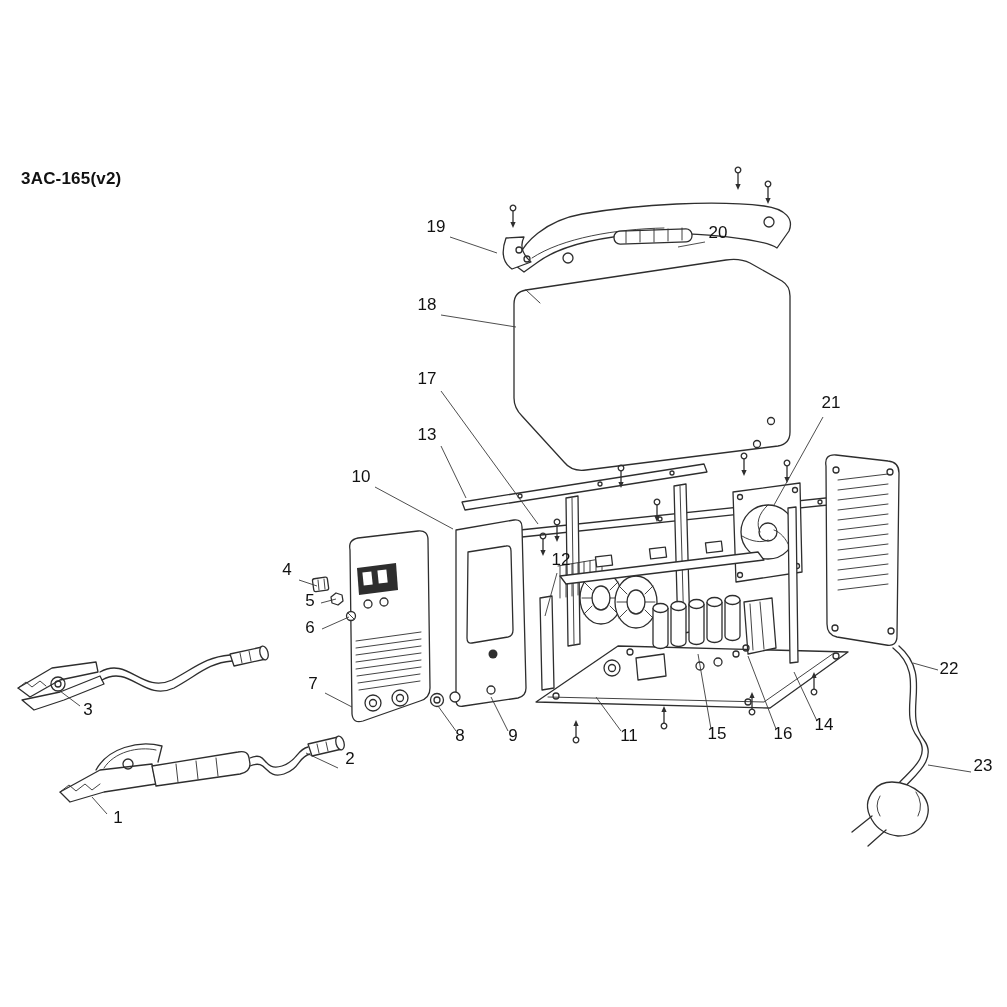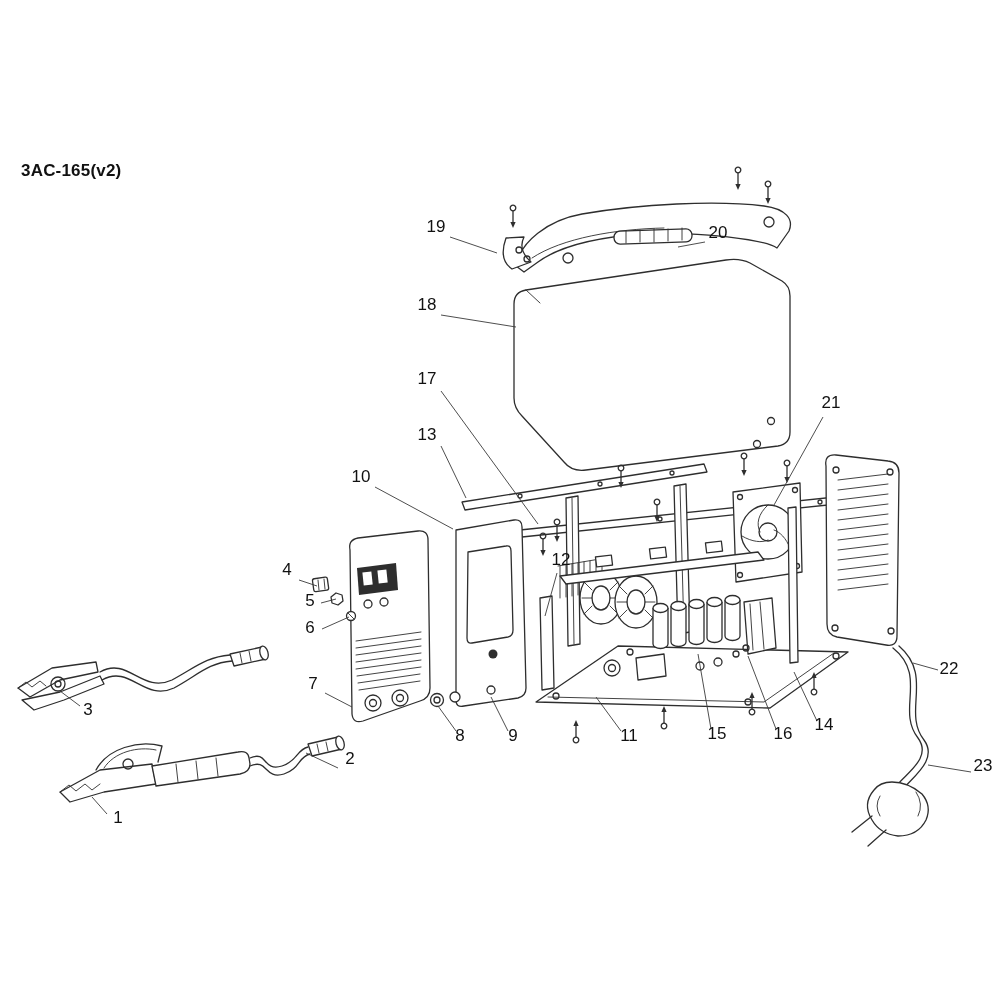--- a/index.html
+++ b/index.html
@@ -5,21 +5,21 @@
   html,body{margin:0;padding:0;background:#ffffff;}
   .canvas{
     position:relative;
     width:1007px;height:1007px;
     background:#ffffff;
     font-family:"Liberation Sans", sans-serif;
     overflow:hidden;
   }
   .model-title{
     position:absolute;
-    left:21px;top:161px;
+    left:21px;top:169px;
     font-size:17px;
     font-weight:600;
     color:#111;
     letter-spacing:0.2px;
   }
   svg{position:absolute;left:0;top:0;}
   .ln{fill:none;stroke:#2e2e2e;stroke-width:1.3;stroke-linejoin:round;stroke-linecap:round;}
   .fw{fill:#ffffff;stroke:#2e2e2e;stroke-width:1.3;stroke-linejoin:round;}
   .thin{fill:none;stroke:#2e2e2e;stroke-width:0.9;stroke-linecap:round;}
   .dk{fill:#2e2e2e;stroke:none;}

